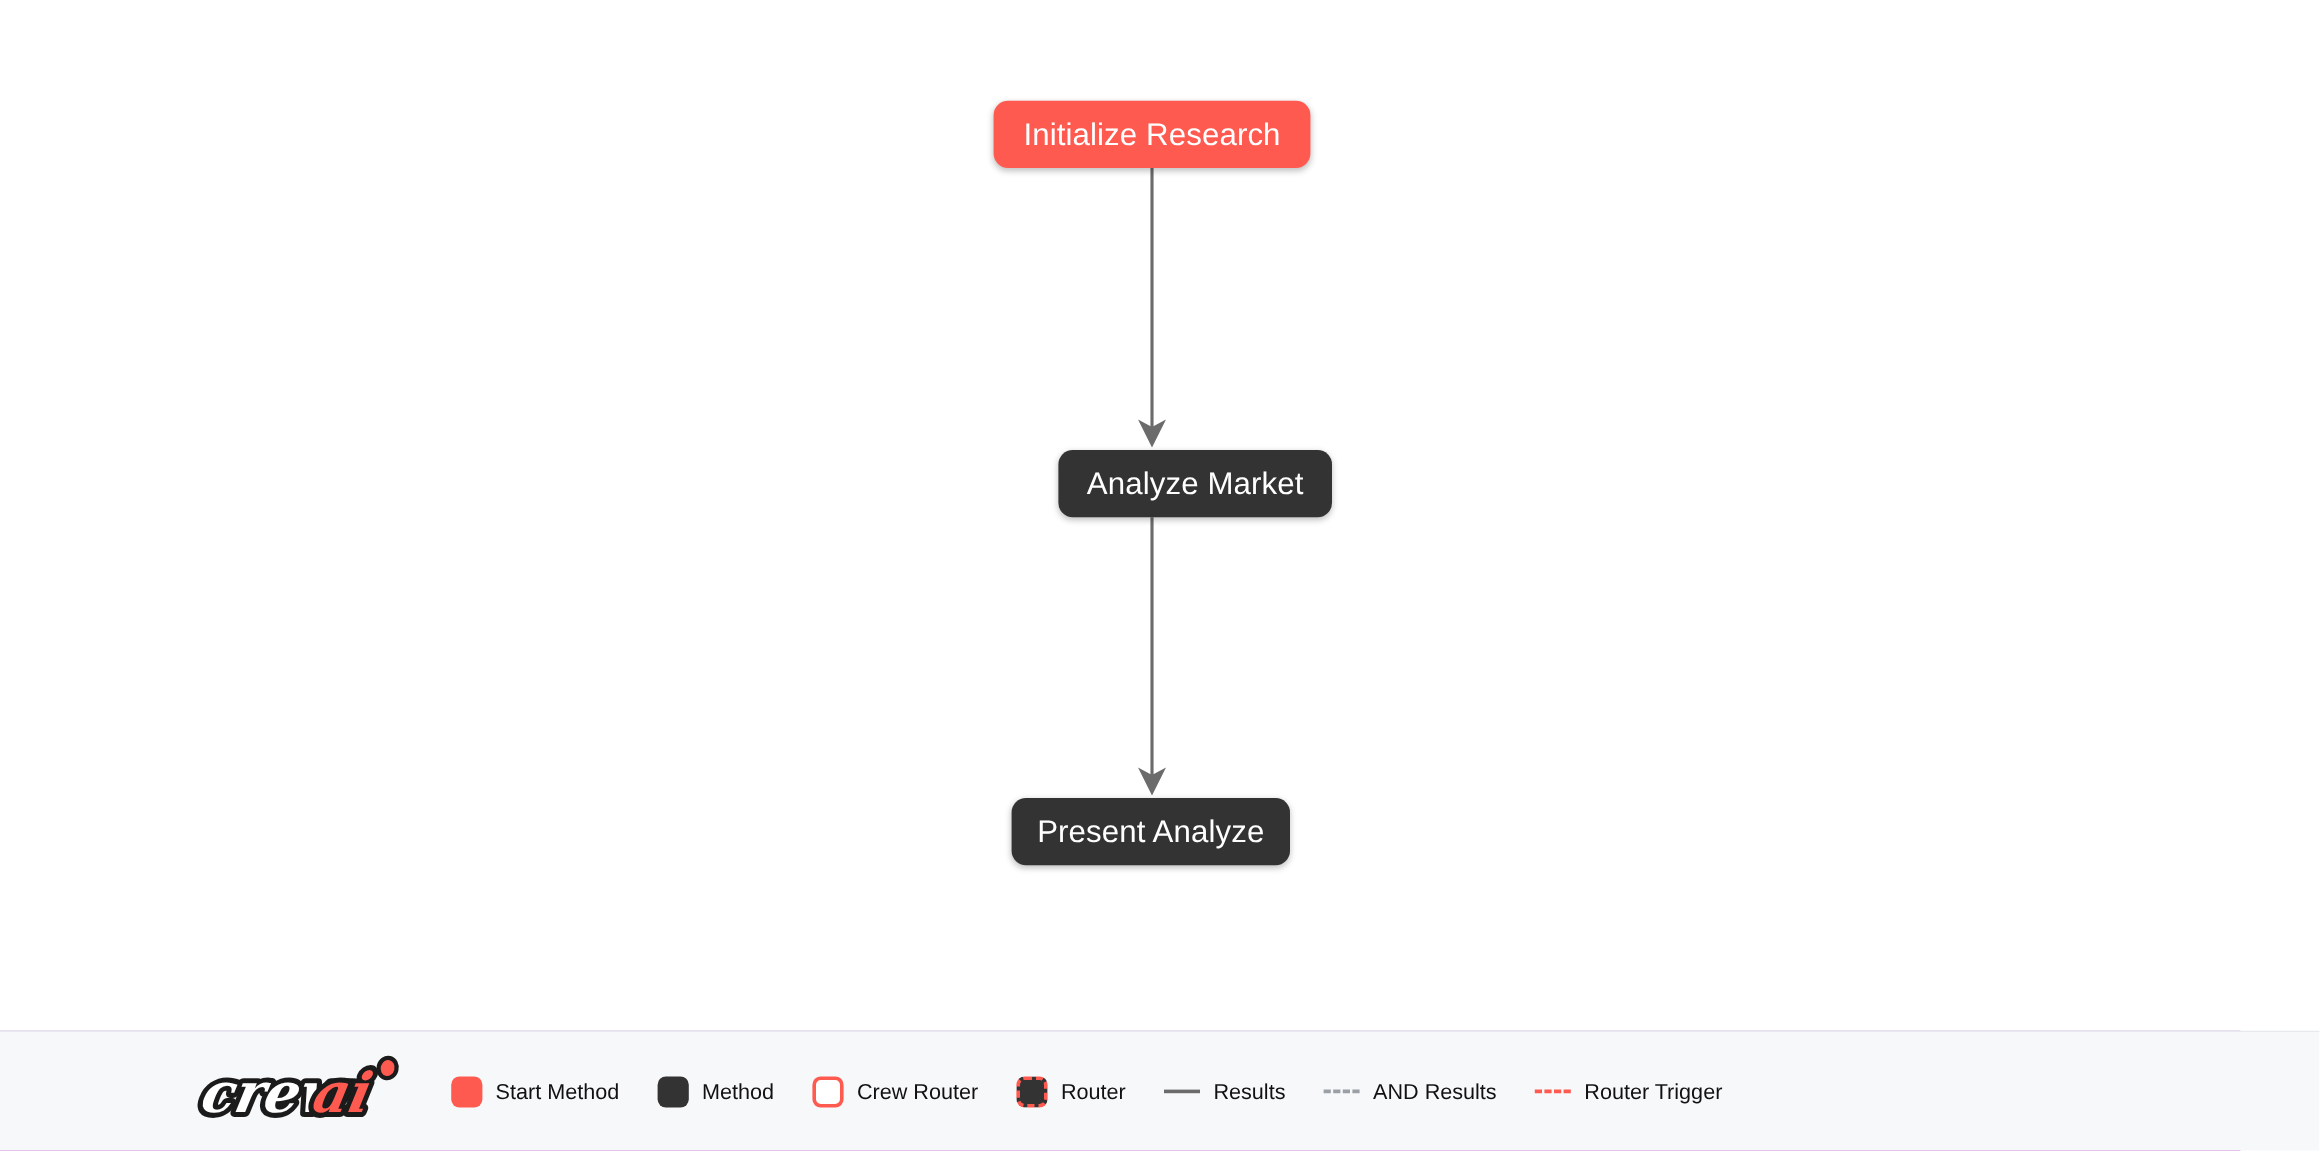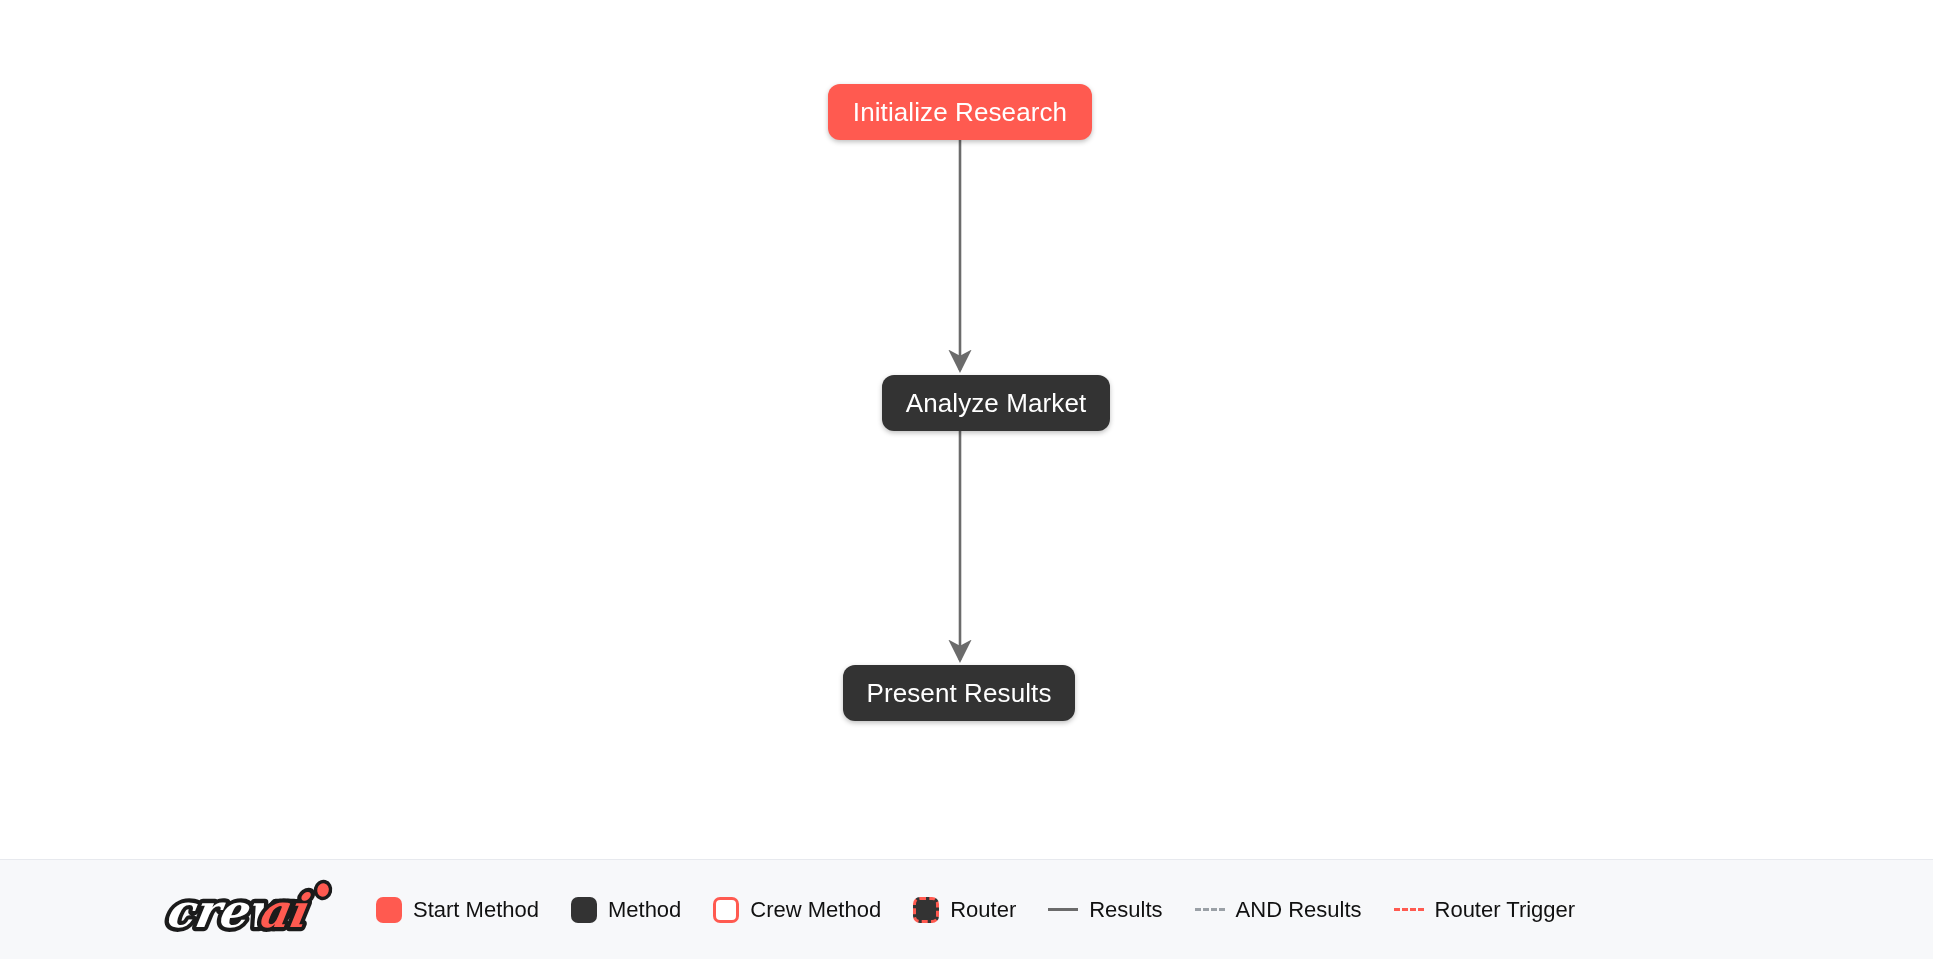--- a/index.html
+++ b/index.html
@@ -80,21 +80,21 @@
     align-items: center;
     gap: 32px;
   }
   .legend-item {
     display: flex;
     align-items: center;
     gap: 11px;
     cursor: default;
   }
   .legend-label {
-    font-size: 22px;
+    font-size: 18px;
     color: #111111;
     white-space: nowrap;
     line-height: 1;
   }
   .swatch {
     width: 26px; height: 26px;
     border-radius: 7px;
     flex: 0 0 auto;
   }
   .sw-start  { background: #FF5A50; }
@@ -132,21 +132,21 @@
 
     <div class="node node-start" style="left:828px; top:84px; width:264px; height:56px;">
       <span>Initialize Research</span>
     </div>
 
     <div class="node node-method" style="left:882px; top:375px; width:228px; height:56px;">
       <span>Analyze Market</span>
     </div>
 
     <div class="node node-method" style="left:843px; top:665px; width:232px; height:56px;">
-      <span>Present Results</span>
+      <span>Present Analyze</span>
     </div>
 
   </div>
 
   <div id="legend">
 
     <svg id="logo" viewBox="0 0 376 124" xmlns="http://www.w3.org/2000/svg">
       <g transform="skewX(-12)" font-family="'DejaVu Serif', serif" font-size="92" font-weight="bold" font-style="italic">
         <text x="32" y="96" stroke="#1b1b1b" stroke-width="17" stroke-linejoin="round" fill="none">crew</text>
         <text x="32" y="96" fill="#ffffff">crew</text>
@@ -163,21 +163,21 @@
         <span class="legend-label">Start Method</span>
       </div>
 
       <div class="legend-item">
         <span class="swatch sw-method"></span>
         <span class="legend-label">Method</span>
       </div>
 
       <div class="legend-item">
         <span class="swatch sw-crew"></span>
-        <span class="legend-label">Crew Method</span>
+        <span class="legend-label">Crew Router</span>
       </div>
 
       <div class="legend-item">
         <span class="swatch sw-router"></span>
         <span class="legend-label">Router</span>
       </div>
 
       <div class="legend-item">
         <span class="line-swatch ln-trigger"></span>
         <span class="legend-label">Results</span>

